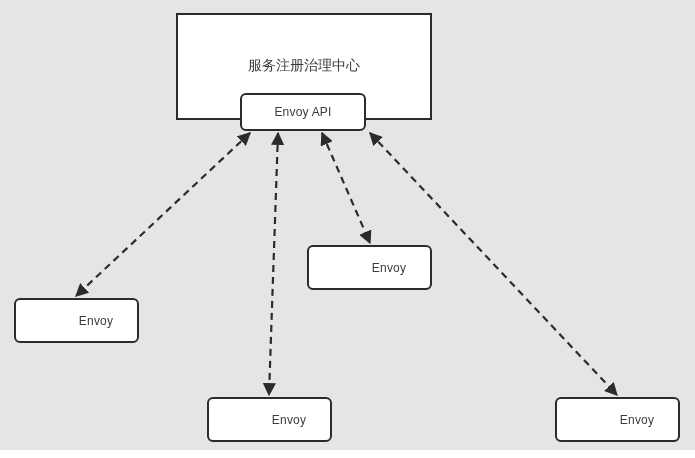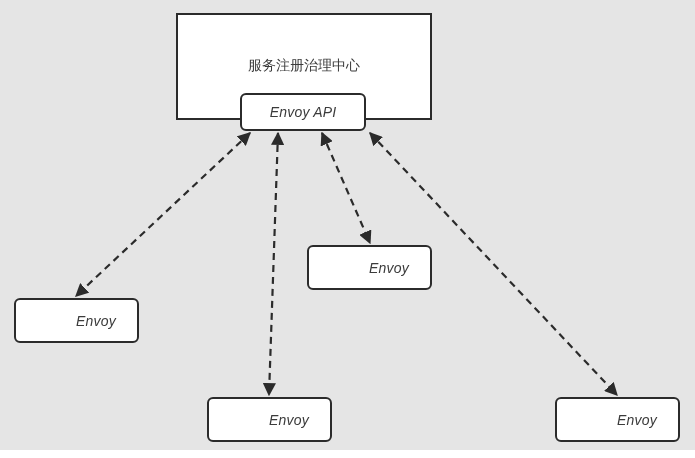--- a/index.html
+++ b/index.html
@@ -28,26 +28,25 @@
     position: absolute;
     box-sizing: border-box;
     background: #ffffff;
     border: 2px solid #2b2b2b;
     display: flex;
     align-items: center;
     justify-content: center;
     color: #333333;
   }
   .node-label {
-    font-size: 14px;
+    font-size: 12px;
     line-height: 1;
     color: #3b3b3b;
     letter-spacing: 0.2px;
     white-space: nowrap;
-    font-style: italic;
   }
   
   #registry-container {
     left: 176px;
     top: 13px;
     width: 256px;
     height: 107px;
     border-radius: 0;
     align-items: flex-start;
     justify-content: center;

